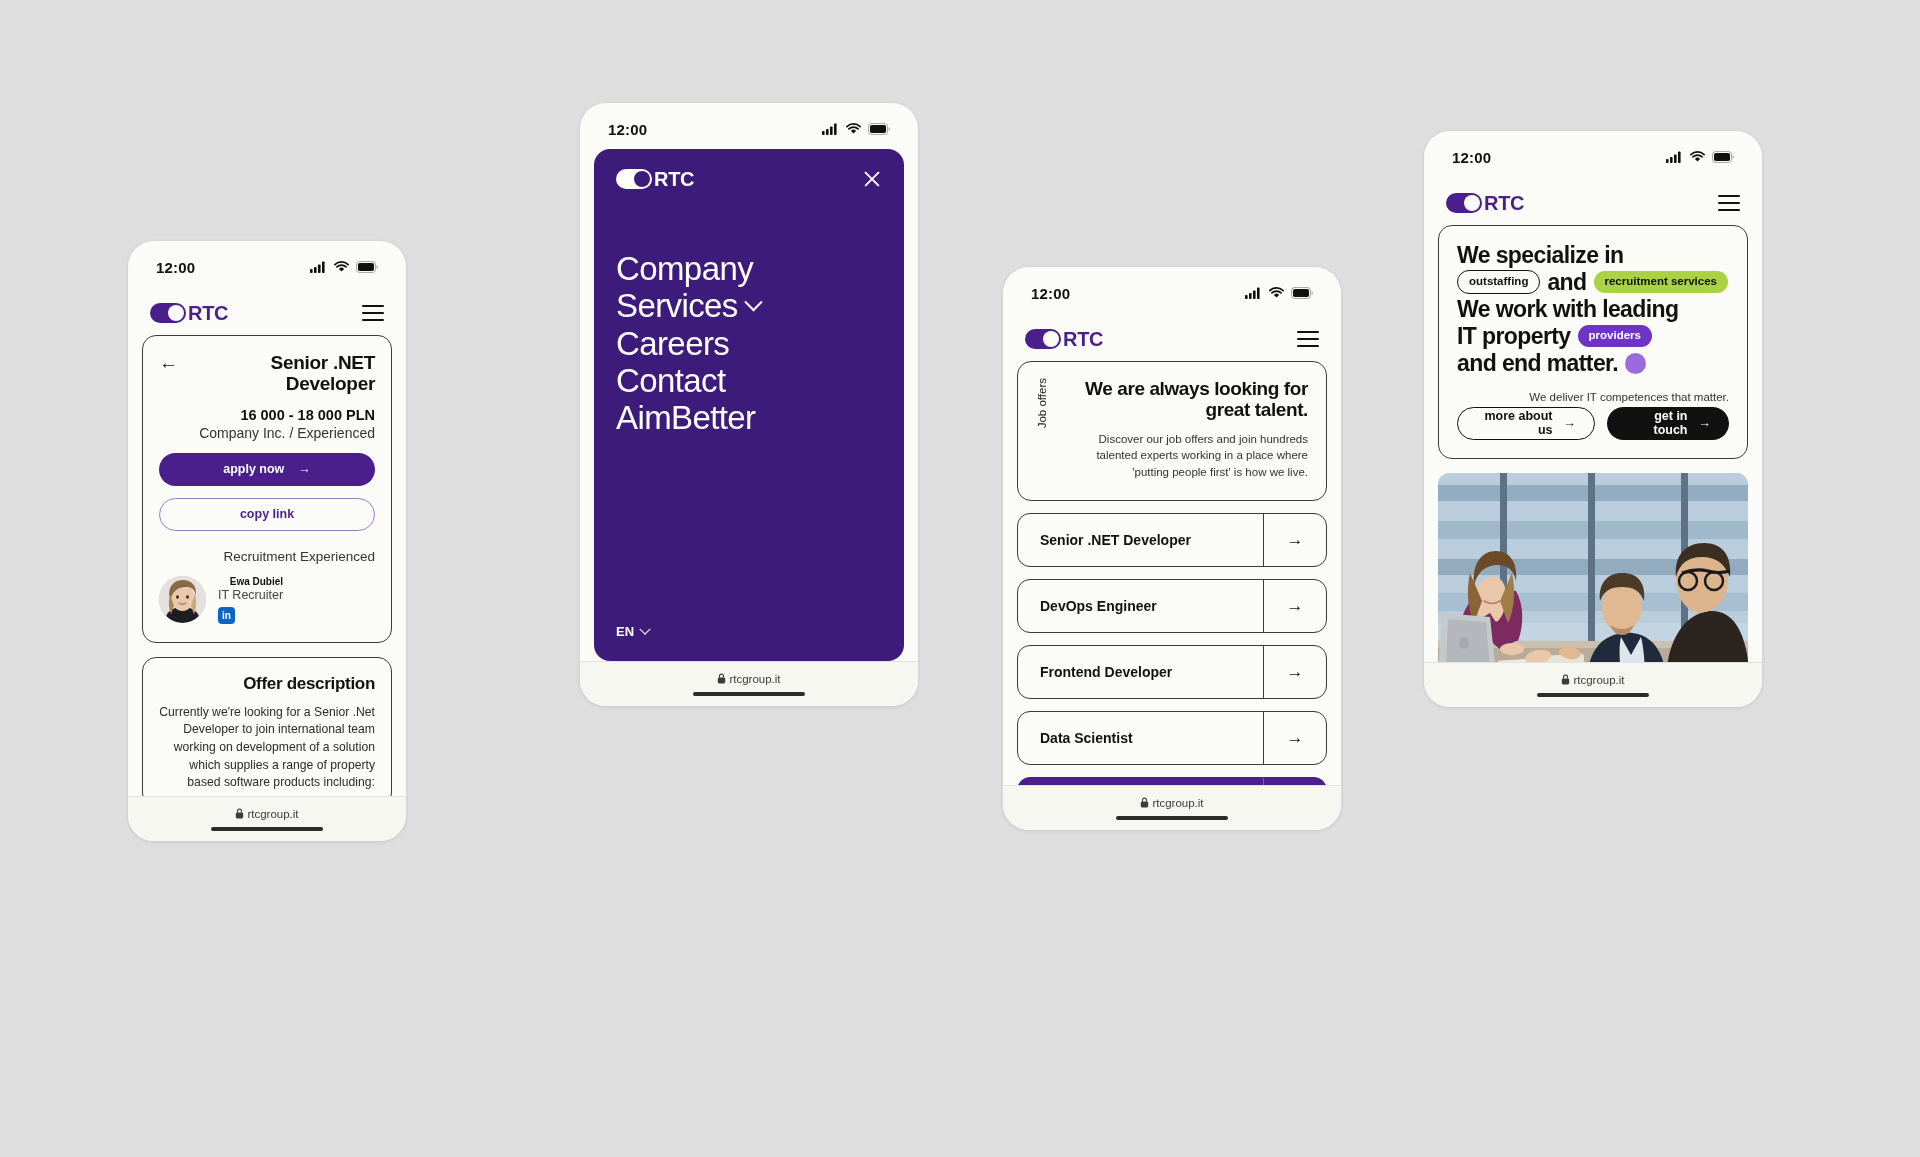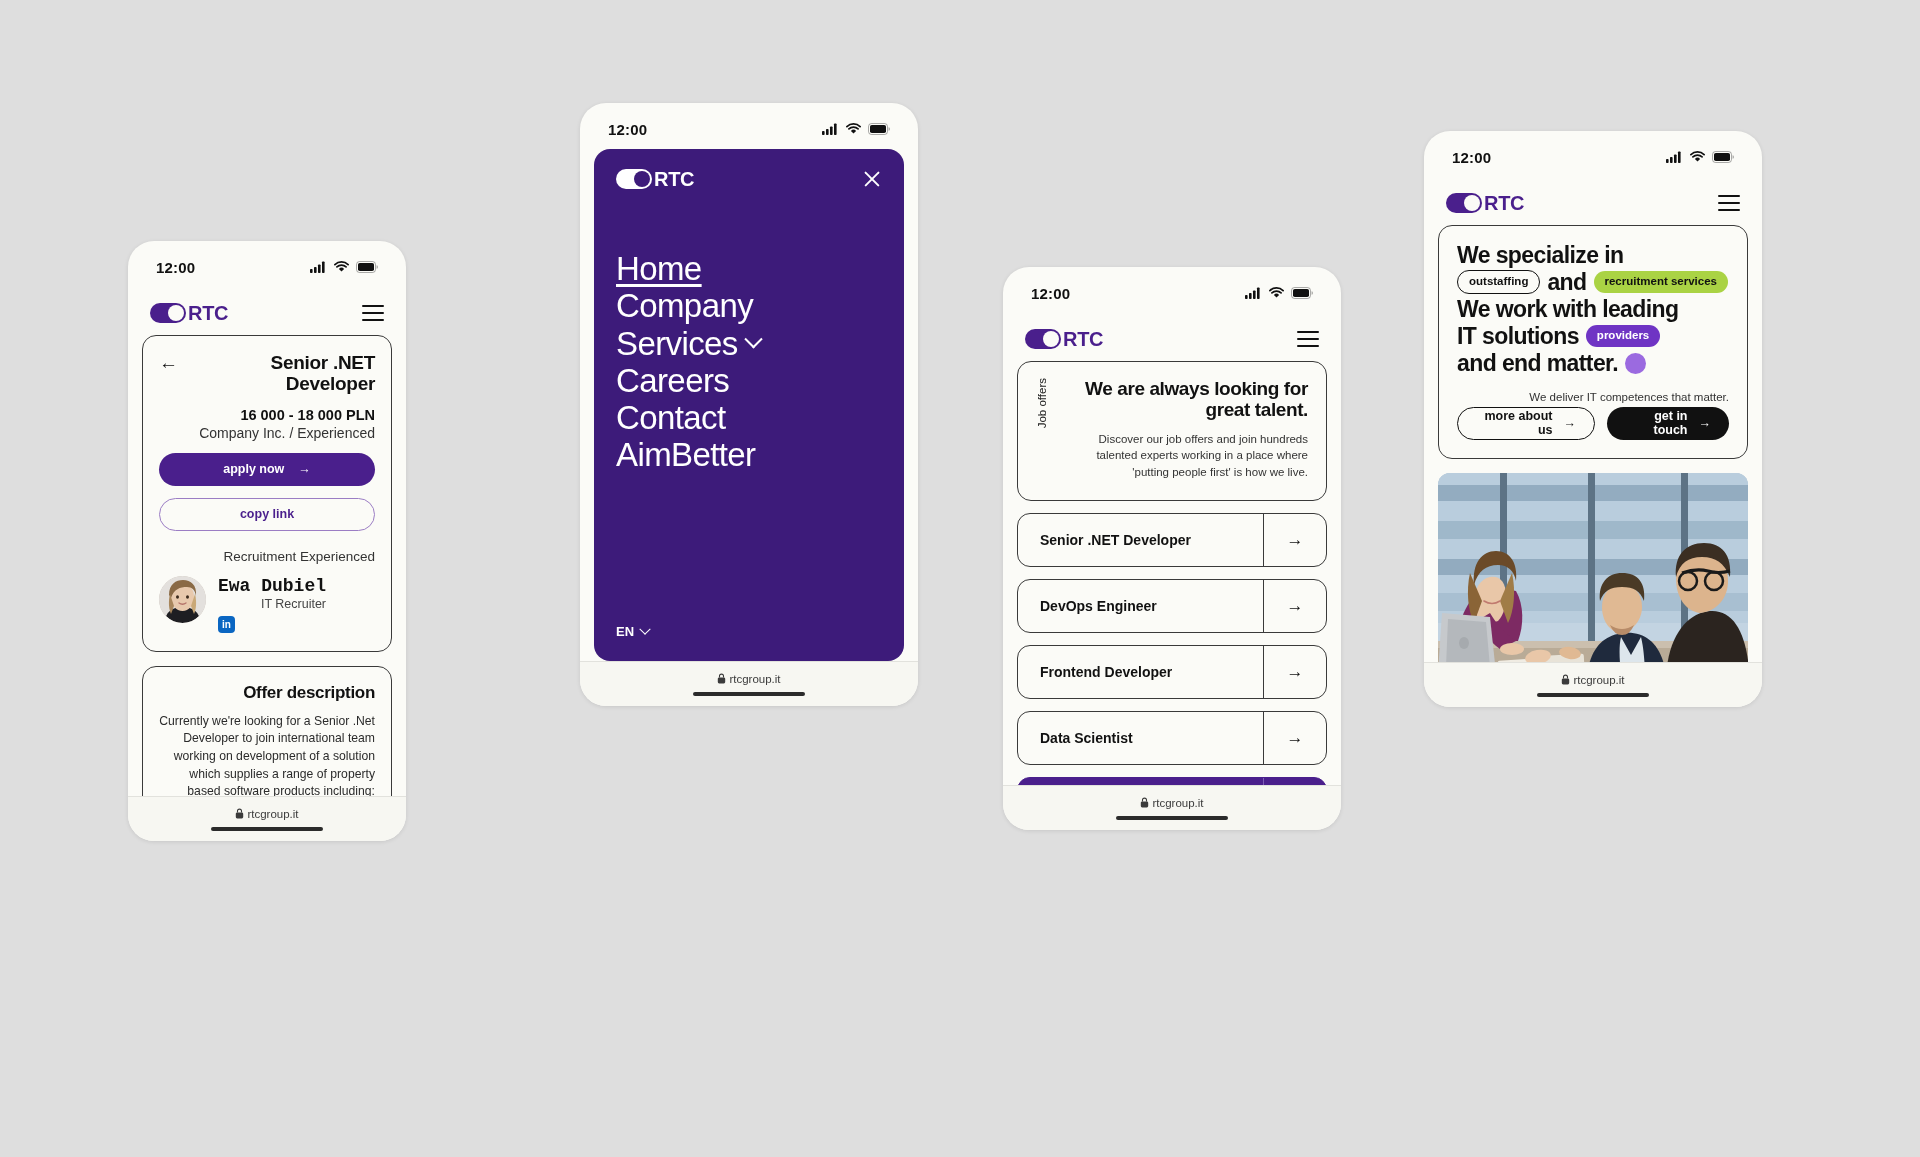--- a/index.html
+++ b/index.html
@@ -197,21 +197,21 @@
     margin-top: 12px;
     display: flex;
     align-items: flex-start;
     gap: 12px;
   }
   .avatar {
     width: 47px; height: 47px; border-radius: 50%;
     flex: none; overflow: hidden; background: #cfc7bf;
     position: relative;
   }
-  .person-name { font-size: 18px; font-weight: 700; color: #111; font-family: Liberation Mono, monospace; }
+  .person-name { font-size: 10px; font-weight: 700; color: #111; }
   .person-role { font-size: 12.5px; color: #444; margin-top: 1px;}
   .li-badge {
     margin-top: 5px;
     width: 17px; height: 17px; border-radius: 4px;
     background: #0a66c2; color: #fff;
     font-size: 10px; font-weight: 700;
     display: flex; align-items: center; justify-content: center;
     cursor: pointer;
   }
   .desc-card { margin-top: 14px; padding: 16px 16px 14px 16px; }
@@ -503,23 +503,20 @@
       <div class="menu-panel">
         <div class="menu-top">
           <div class="logo on-purple">
             <div class="logo-pill"></div>
             <div class="logo-text">RTC</div>
           </div>
           <div class="close-x"></div>
         </div>
 
         <div class="menu-list">
-          <div class="menu-item active">
-              <span>Home</span>
-            </div>
           <div class="menu-item">
               <span>Company</span>
             </div>
           <div class="menu-item">
               <span>Services</span>
               <span class="chev"></span>
             </div>
           <div class="menu-item">
               <span>Careers</span>
             </div>
@@ -673,21 +670,21 @@
           </div>
           <div class="hero-line">
             <span class="tag tag-outline">outstaffing</span>
             <span>and</span>
             <span class="tag tag-green">recruitment services</span>
           </div>
           <div class="hero-line">
             <span>We work with leading</span>
           </div>
           <div class="hero-line">
-            <span>IT solutions</span>
+            <span>IT property</span>
             <span class="tag tag-purple">providers</span>
           </div>
           <div class="hero-line">
             <span>and end matter.</span>
             <span class="dot-purple"></span>
           </div>
 
           <div class="hero-sub">We deliver IT competences that matter.</div>
 
           <div class="hero-btns">

